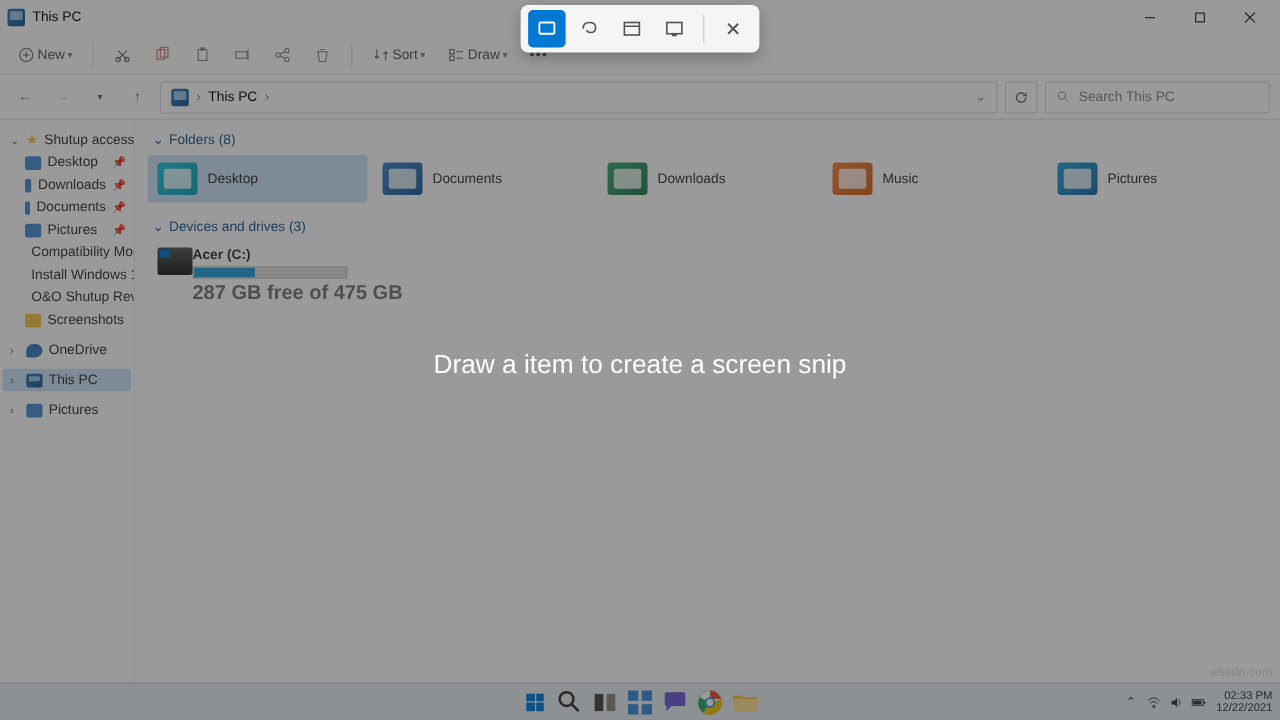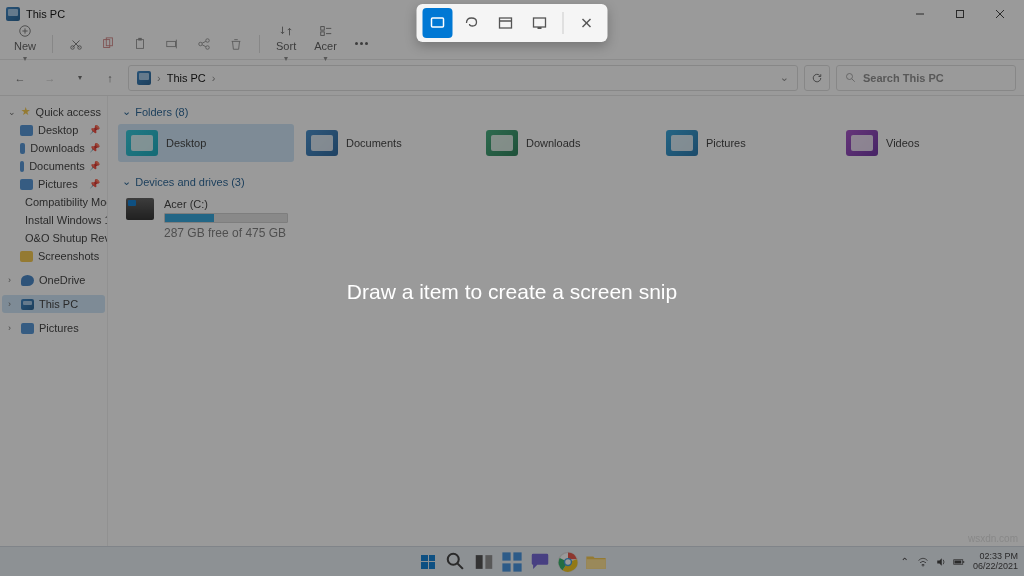--- a/index.html
+++ b/index.html
@@ -18,32 +18,32 @@
 .window{position:absolute;inset:0;background:#fff;display:flex;flex-direction:column;}
 .titlebar{height:28px;display:flex;align-items:center;justify-content:space-between;padding:0 4px 0 6px;font-size:11px;}
 .titlebar-left{display:flex;align-items:center;gap:6px;}
 .tb-icon{width:14px;height:14px;background:linear-gradient(135deg,#2f7ec2,#1a5a8f);border-radius:2px;position:relative;}
 .tb-icon::before{content:"";position:absolute;inset:2px 2px 5px 2px;background:#9ec5e6;border-radius:1px;}
 .win-controls{display:flex;}
 .win-btn{width:40px;height:28px;display:flex;align-items:center;justify-content:center;cursor:pointer;}
 .win-btn svg{width:10px;height:10px;}
 
 .toolbar{height:32px;border-bottom:1px solid #e5e5e5;display:flex;align-items:center;padding:0 8px;gap:6px;font-size:11px;color:#555;}
-.tb-group{display:flex;align-items:center;gap:2px;padding:3px 6px;border-radius:3px;cursor:pointer;flex-direction:column;}
+.tb-group{display:flex;align-items:center;gap:2px;padding:3px 6px;border-radius:3px;cursor:pointer;}
 .tb-sep{width:1px;height:18px;background:#ddd;margin:0 4px;}
 .tb-ico{width:14px;height:14px;}
 .tb-more{display:flex;gap:2px;}
 .tb-more span{width:3px;height:3px;background:#555;border-radius:50%;}
 
 .addressbar{height:36px;border-bottom:1px solid #e5e5e5;display:flex;align-items:center;padding:0 8px;gap:6px;font-size:11px;}
 .nav-arrow{width:24px;height:24px;display:flex;align-items:center;justify-content:center;color:#666;cursor:pointer;border-radius:3px;}
 .breadcrumb{flex:1;display:flex;align-items:center;gap:6px;padding:4px 8px;border:1px solid #ddd;border-radius:3px;height:26px;}
 .crumb-chevron{color:#888;}
 .ab-refresh{width:26px;height:26px;display:flex;align-items:center;justify-content:center;border:1px solid #ddd;border-radius:3px;cursor:pointer;}
-.search{width:180px;height:26px;border:1px solid #ddd;border-radius:3px;display:flex;align-items:center;padding:0 8px;color:#888;gap:6px;font-weight:bold;}
+.search{width:180px;height:26px;border:1px solid #ddd;border-radius:3px;display:flex;align-items:center;padding:0 8px;color:#888;gap:6px;}
 .search svg{width:12px;height:12px;}
 
 .body{flex:1;display:flex;overflow:hidden;}
 .sidebar{width:108px;border-right:1px solid #eee;padding:6px 2px;font-size:11px;color:#333;overflow:hidden;}
 .tree-item{display:flex;align-items:center;gap:5px;padding:3px 4px 3px 6px;border-radius:3px;cursor:pointer;white-space:nowrap;}
 .tree-item.selected{background:#cce4f7;}
 .tree-item.indent1{padding-left:18px;}
 .tree-chev{width:8px;color:#666;font-size:9px;}
 .tree-star{color:#f5c542;font-size:11px;}
 .sq{width:13px;height:11px;border-radius:2px;}
@@ -60,28 +60,28 @@
 .big-folder{width:32px;height:26px;border-radius:3px;position:relative;}
 .bf-cyan{background:linear-gradient(135deg,#25c4d8,#0ba8bc);}
 .bf-blue{background:linear-gradient(135deg,#3c87c8,#1f5f9a);}
 .bf-green{background:linear-gradient(135deg,#3aa876,#1f7a4f);}
 .bf-orange{background:linear-gradient(135deg,#f0863a,#d45e1f);}
 .bf-teal{background:linear-gradient(135deg,#2a9fd8,#1a6fa8);}
 .bf-purple{background:linear-gradient(135deg,#a048c4,#6828a0);}
 .bf-inner{position:absolute;inset:5px;background:rgba(255,255,255,.8);border-radius:2px;}
 
 .drives{display:flex;flex-direction:column;gap:2px;}
-.drive-item{display:flex;align-items:flex-start;gap:10px;padding:4px 8px;cursor:pointer;}
+.drive-item{display:flex;align-items:flex-start;padding:4px 8px;cursor:pointer;font-weight:bold;}
 .drive-icon{width:28px;height:22px;background:linear-gradient(#555,#222);border-radius:2px;position:relative;}
 .drive-icon::after{content:"";position:absolute;left:2px;top:2px;width:8px;height:6px;background:#0078d4;border-radius:1px;}
 .drive-info{display:flex;flex-direction:column;gap:3px;}
 .drive-name{font-size:11px;}
 .drive-bar{width:124px;height:10px;background:#e0e0e0;border-radius:1px;border:1px solid #ccc;overflow:hidden;}
 .drive-fill{height:100%;background:#26a0da;width:40%;}
-.drive-sub{font-size:12px;color:#777;}
+.drive-sub{font-size:16px;color:#777;}
 
 .statusbar{height:22px;border-top:1px solid #e5e5e5;display:flex;align-items:center;padding:0 8px;font-size:11px;color:#555;justify-content:space-between;}
 .status-left{display:flex;gap:4px;}
 .status-right{display:flex;gap:6px;}
 .view-toggle{width:16px;height:14px;border:1px solid #888;display:flex;}
 
 .taskbar{position:absolute;bottom:0;left:0;right:0;height:30px;background:#e8eef5;border-top:1px solid #d0d8e0;display:flex;align-items:center;z-index:10;}
 .tb-center{position:absolute;left:50%;transform:translateX(-50%);display:flex;gap:6px;align-items:center;}
 .tb-right{position:absolute;right:6px;display:flex;align-items:center;gap:8px;font-size:10px;color:#333;}
 .task-icon{width:22px;height:22px;display:flex;align-items:center;justify-content:center;cursor:pointer;border-radius:3px;}
@@ -181,21 +181,21 @@
         <span>Sort</span>
         <span style="font-size:8px;color:#888">▾</span>
       </div>
     <div class="tb-group">
         <svg class="tb-ico" viewBox="0 0 16 16">
           <rect x="2" y="3" width="4" height="4" fill="none" stroke="#666"></rect>
           <rect x="2" y="9" width="4" height="4" fill="none" stroke="#666"></rect>
           <line x1="8" y1="5" x2="14" y2="5" stroke="#666"></line>
           <line x1="8" y1="11" x2="14" y2="11" stroke="#666"></line>
         </svg>
-        <span>Acer</span>
+        <span>Draw</span>
         <span style="font-size:8px;color:#888">▾</span>
       </div>
     <div class="tb-group">
         <div class="tb-more">
           <span></span>
           <span></span>
           <span></span>
         </div>
       </div>
   </div>
@@ -225,21 +225,21 @@
         </svg>
       <span>Search This PC</span>
     </div>
   </div>
 
   <div class="body">
     <div class="sidebar">
       <div class="tree-item">
           <span class="tree-chev">⌄</span>
           <span class="tree-star">★</span>
-          <span>Quick access</span>
+          <span>Shutup access</span>
         </div>
       <div class="tree-item indent1">
           <span class="sq blue"></span>
           <span>Desktop</span>
           <span class="pin">📌</span>
         </div>
       <div class="tree-item indent1">
           <span class="sq blue"></span>
           <span>Downloads</span>
           <span class="pin">📌</span>
@@ -308,30 +308,30 @@
             </div>
             <span>Documents</span>
           </div>
         <div class="folder-item">
             <div class="big-folder bf-green">
               <div class="bf-inner"></div>
             </div>
             <span>Downloads</span>
           </div>
         <div class="folder-item">
+            <div class="big-folder bf-orange">
+              <div class="bf-inner"></div>
+            </div>
+            <span>Music</span>
+          </div>
+        <div class="folder-item">
             <div class="big-folder bf-teal">
               <div class="bf-inner"></div>
             </div>
             <span>Pictures</span>
-          </div>
-        <div class="folder-item">
-            <div class="big-folder bf-purple">
-              <div class="bf-inner"></div>
-            </div>
-            <span>Videos</span>
           </div>
       </div>
       <div class="section-header">
           <span>⌄</span>
           <span>Devices and drives (3)</span>
         </div>
       <div class="drives">
         <div class="drive-item">
           <div class="drive-icon"></div>
           <div class="drive-info">
@@ -431,21 +431,21 @@
           <path d="M11 5 Q13 8 11 11" fill="none" stroke="#333"></path>
         </svg>
       <svg viewBox="0 0 16 16">
           <rect x="1" y="5" width="12" height="6" fill="none" stroke="#333"></rect>
           <rect x="13" y="7" width="2" height="2" fill="#333"></rect>
           <rect x="2" y="6" width="9" height="4" fill="#333"></rect>
         </svg>
     </div>
     <div class="clock">
       <span>02:33 PM</span>
-      <span>06/22/2021</span>
+      <span>12/22/2021</span>
     </div>
   </div>
 </div>
 
 <div class="dim-overlay"></div>
 <div class="snip-hint">Draw a item to create a screen snip</div>
 
 <div class="snip-toolbar">
   <div class="snip-btn active">
     <svg viewBox="0 0 16 16">

